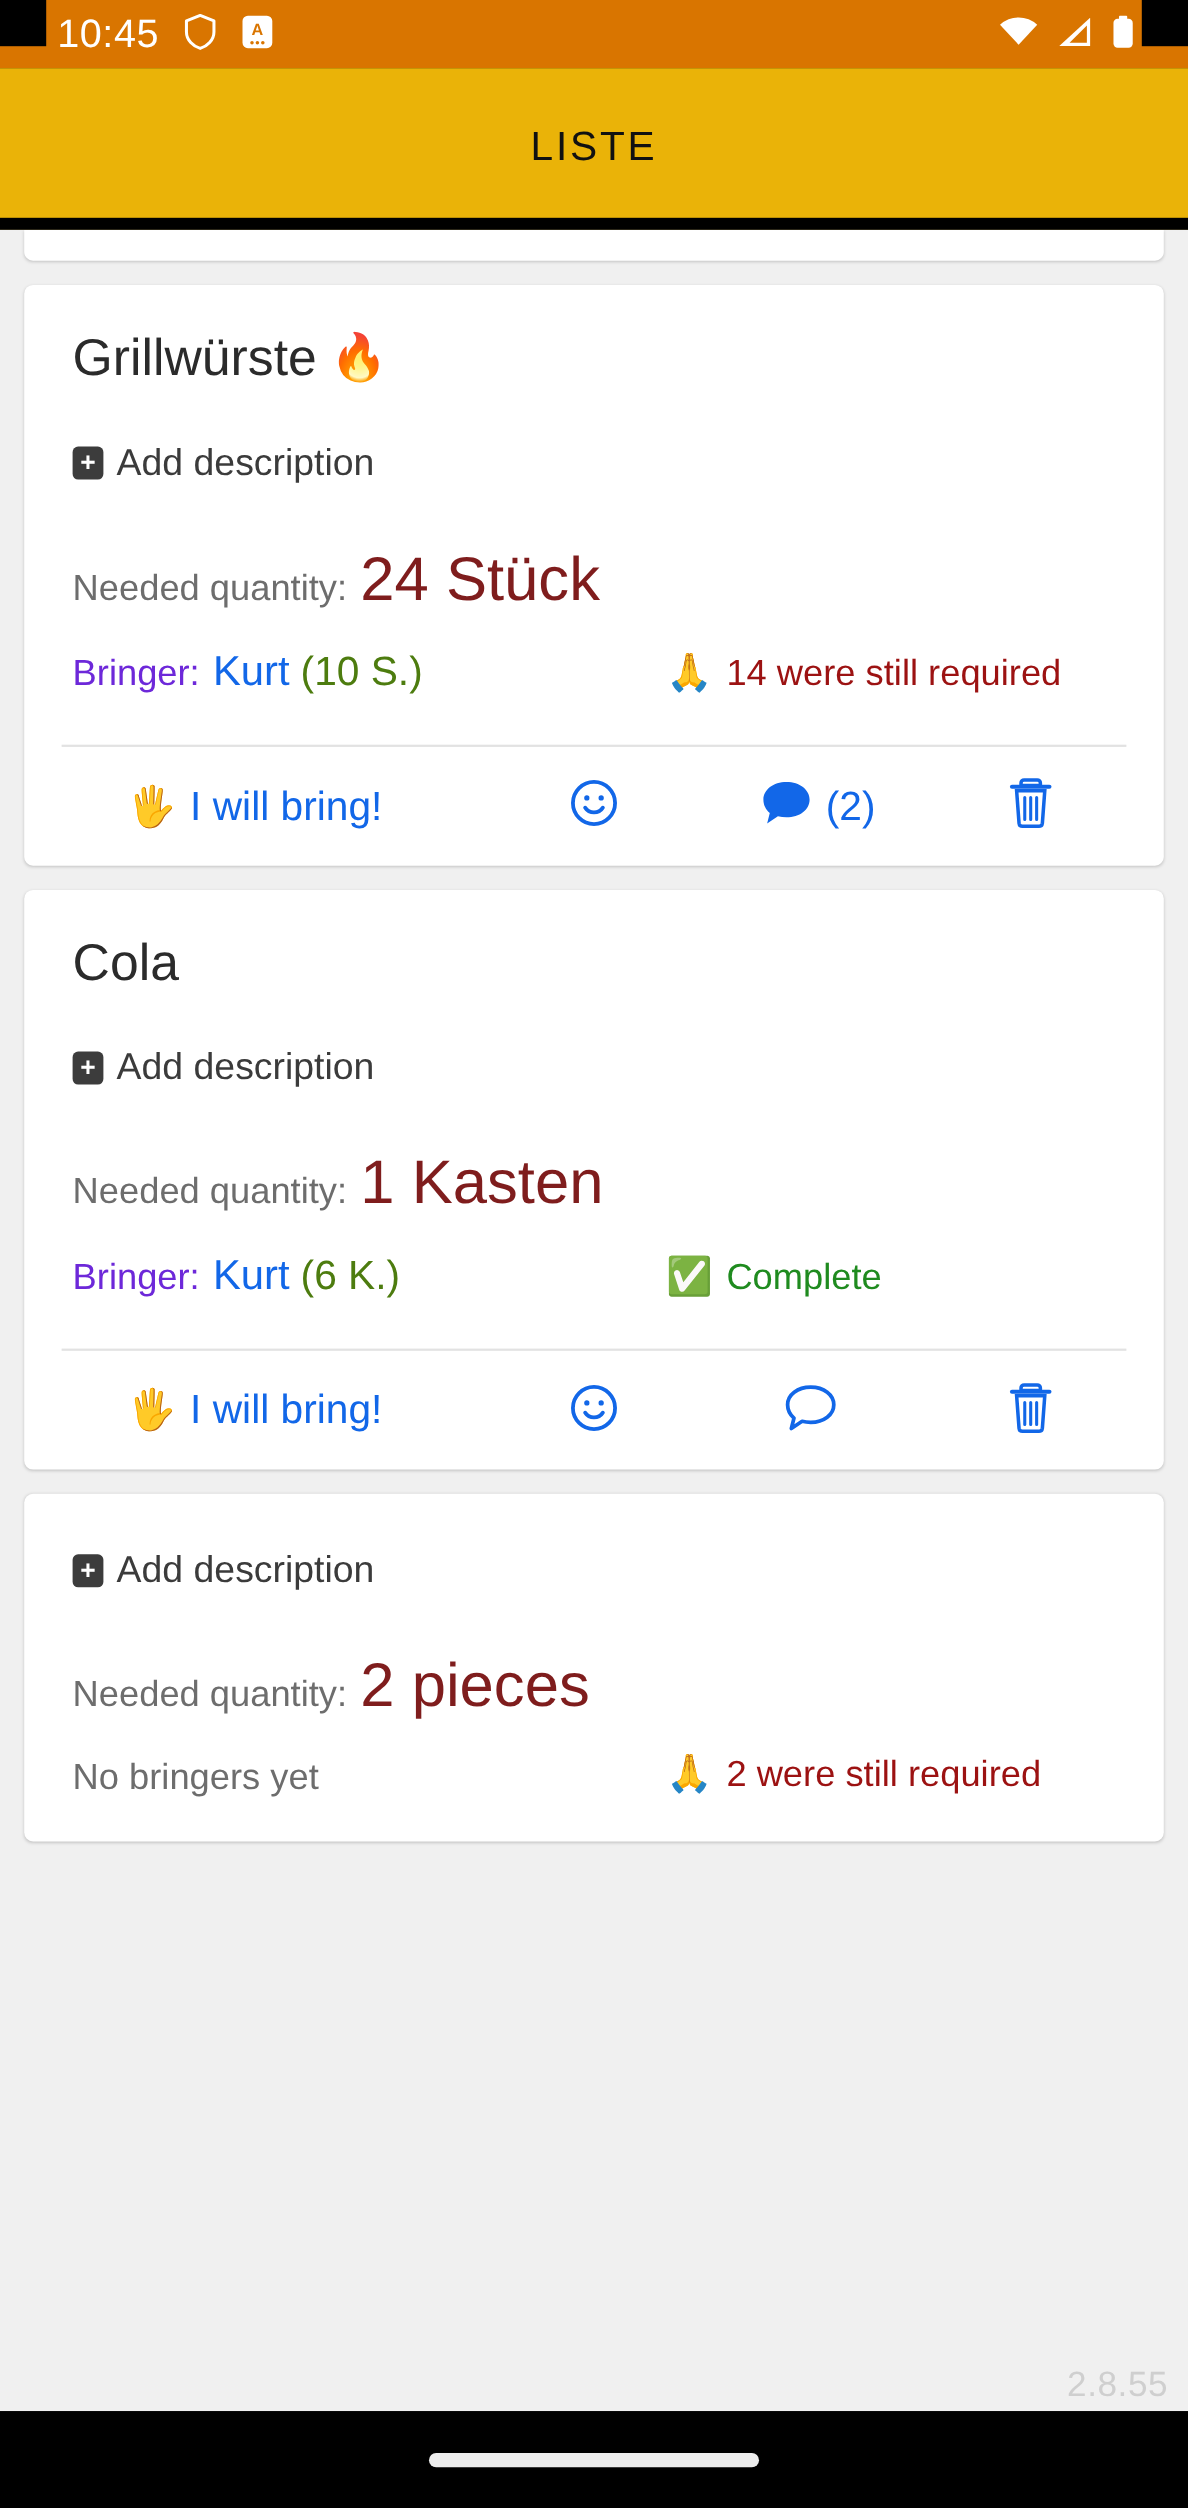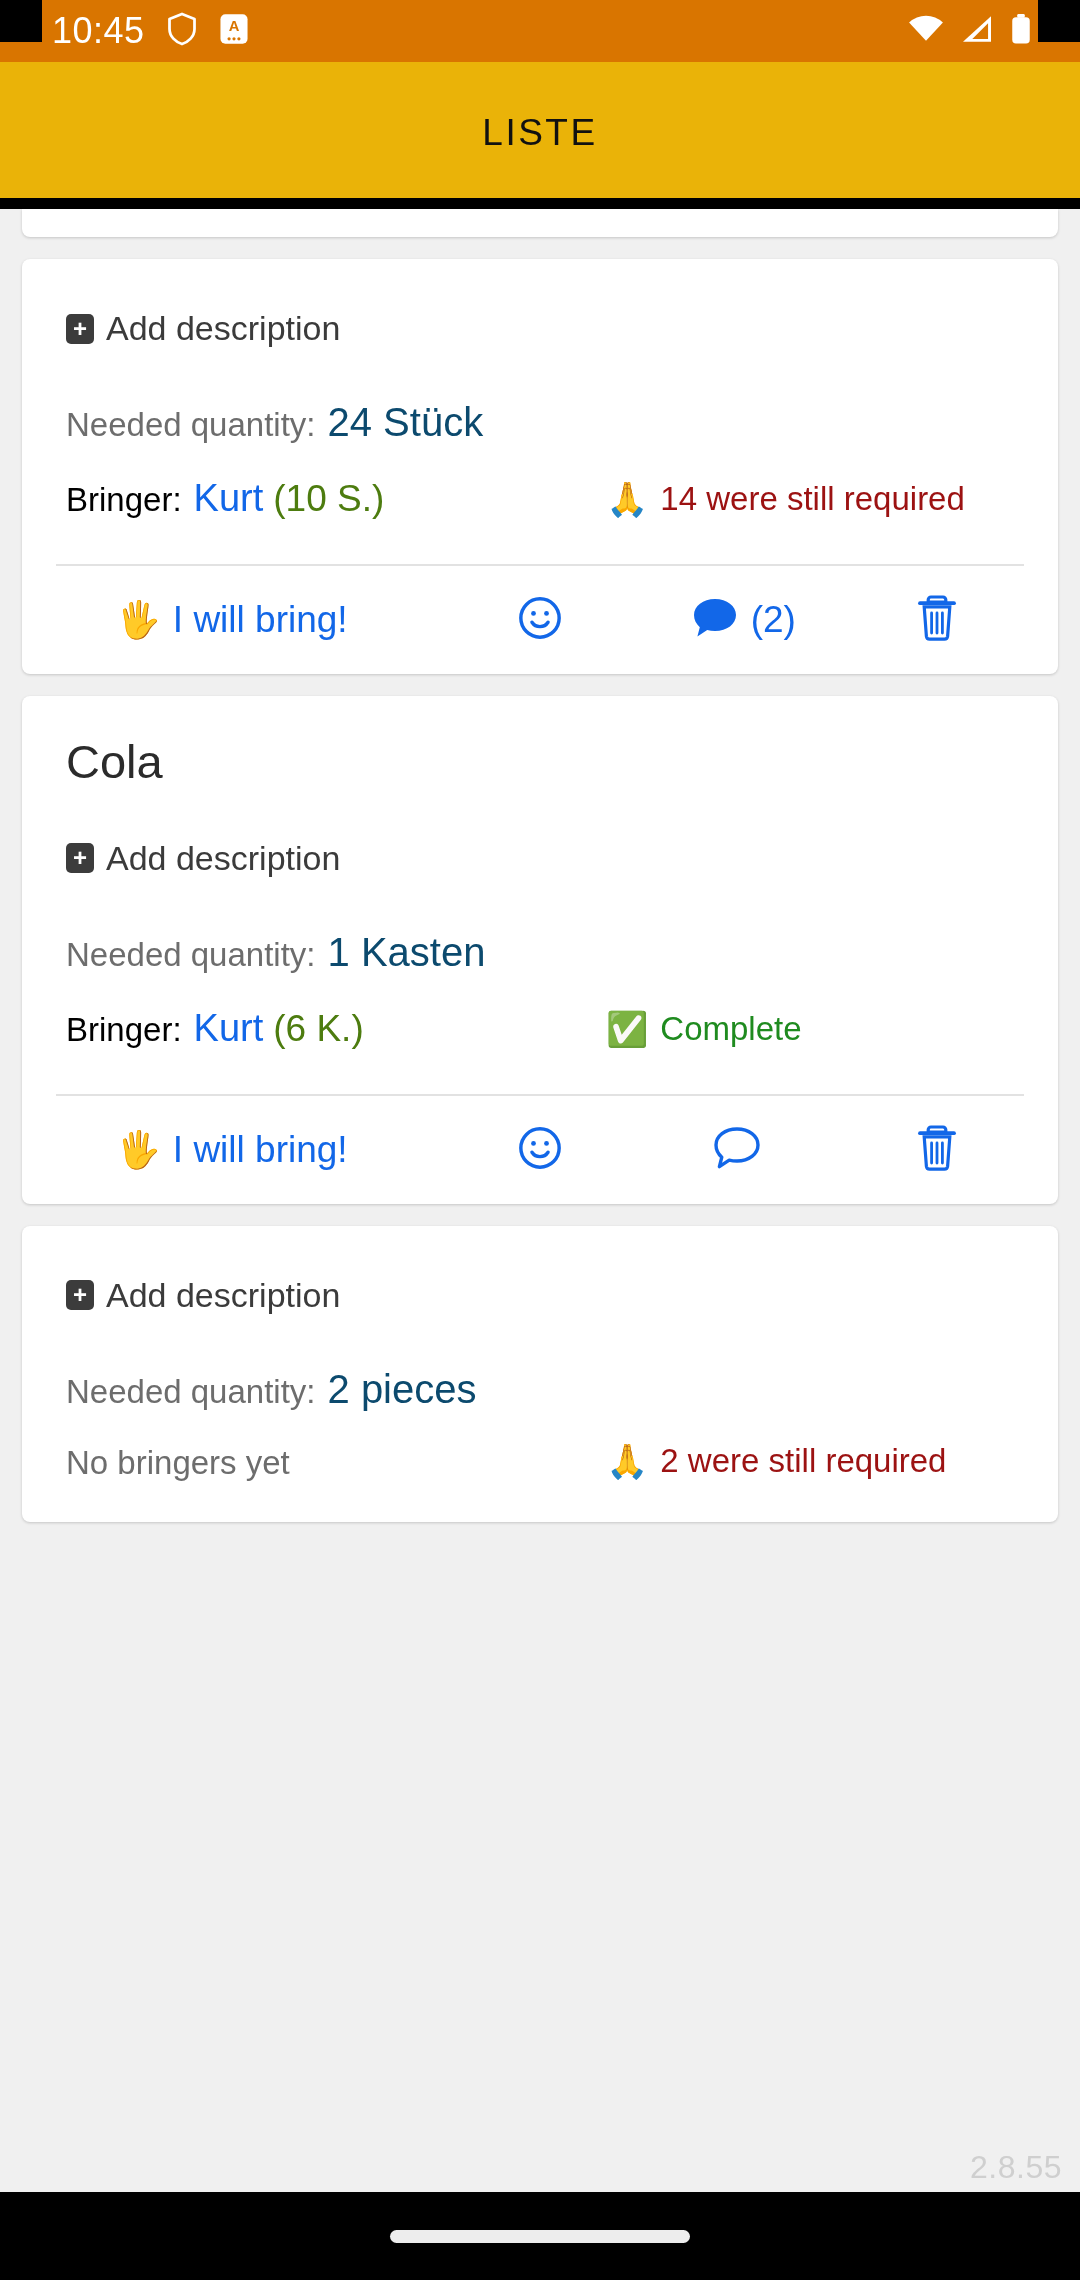--- a/index.html
+++ b/index.html
@@ -91,27 +91,27 @@
     color: #fff; font-size: 24px; line-height: 30px; text-align: center;
     font-weight: 700; flex: 0 0 auto;
   }
 
   .qty-row {
     display: flex; align-items: baseline; gap: 12px;
     padding: 52px 0 0 20px;
     text-align: right;
   }
   .qty-label { font-size: 33px; color: #6d6d6d; }
-  .qty-value { font-size: 40px; color: #0c4a6e; }
+  .qty-value { font-size: 56px; color: #7f1d1d; }
 
   .bringer-row {
     display: flex; align-items: baseline;
     padding: 32px 0 0 20px; position: relative; min-height: 56px;
   }
-  .bringer-label { font-size: 33px; color: #000000; margin-right: 12px; }
+  .bringer-label { font-size: 33px; color: #6d28d9; margin-right: 12px; }
   .bringer-name { font-size: 38px; color: #1267e8; }
   .bringer-amt  { font-size: 37px; color: #4d7c0f; margin-left: 10px; }
   .no-bringer   { font-size: 33px; color: #6d6d6d; }
 
   .status-chip {
     position: absolute; left: 560px; bottom: 2px;
     display: flex; align-items: center; gap: 12px;
     font-size: 33px; white-space: nowrap;
   }
   .status-chip.required { color: #9c1212; }
@@ -195,20 +195,24 @@
     <div class="tab active">
       <span>LISTE</span>
     </div>
   </div>
 
   <div class="content">
 
     <div class="card partial"></div>
 
     <div class="card">
+      <div class="card-title">
+        <span>Grillwürste</span>
+        <span class="emoji">🔥</span>
+      </div>
       <div class="add-desc">
         <span class="plus-box">+</span>
         <span>Add description</span>
       </div>
       <div class="qty-row">
         <span class="qty-label">Needed quantity:</span>
         <span class="qty-value">24 Stück</span>
       </div>
       <div class="bringer-row">
         <span class="bringer-label">Bringer:</span>

